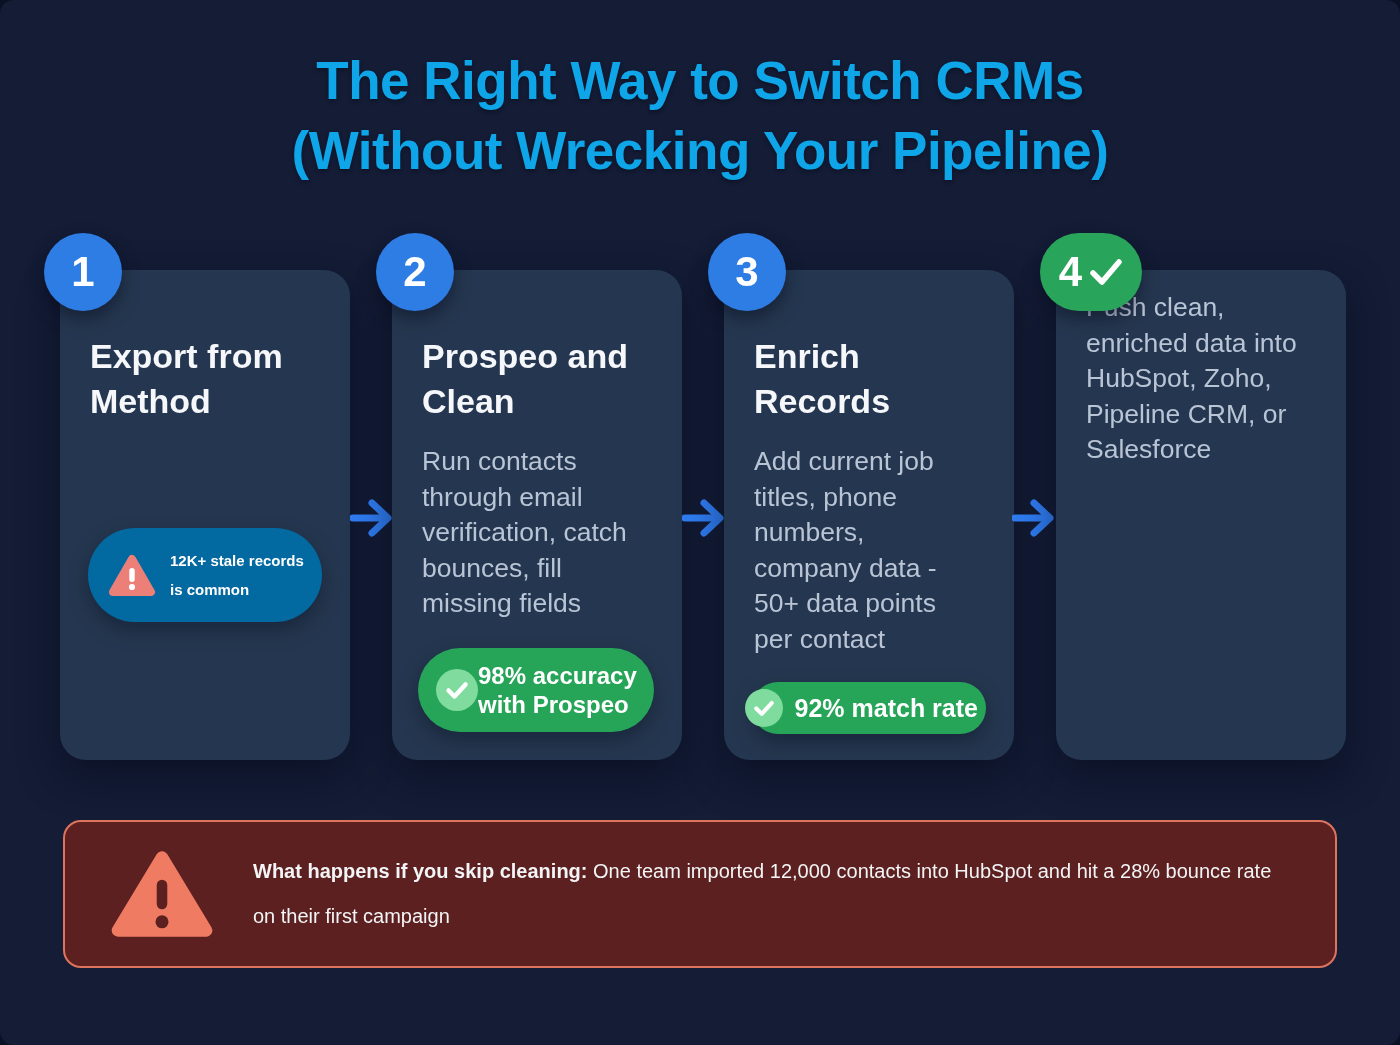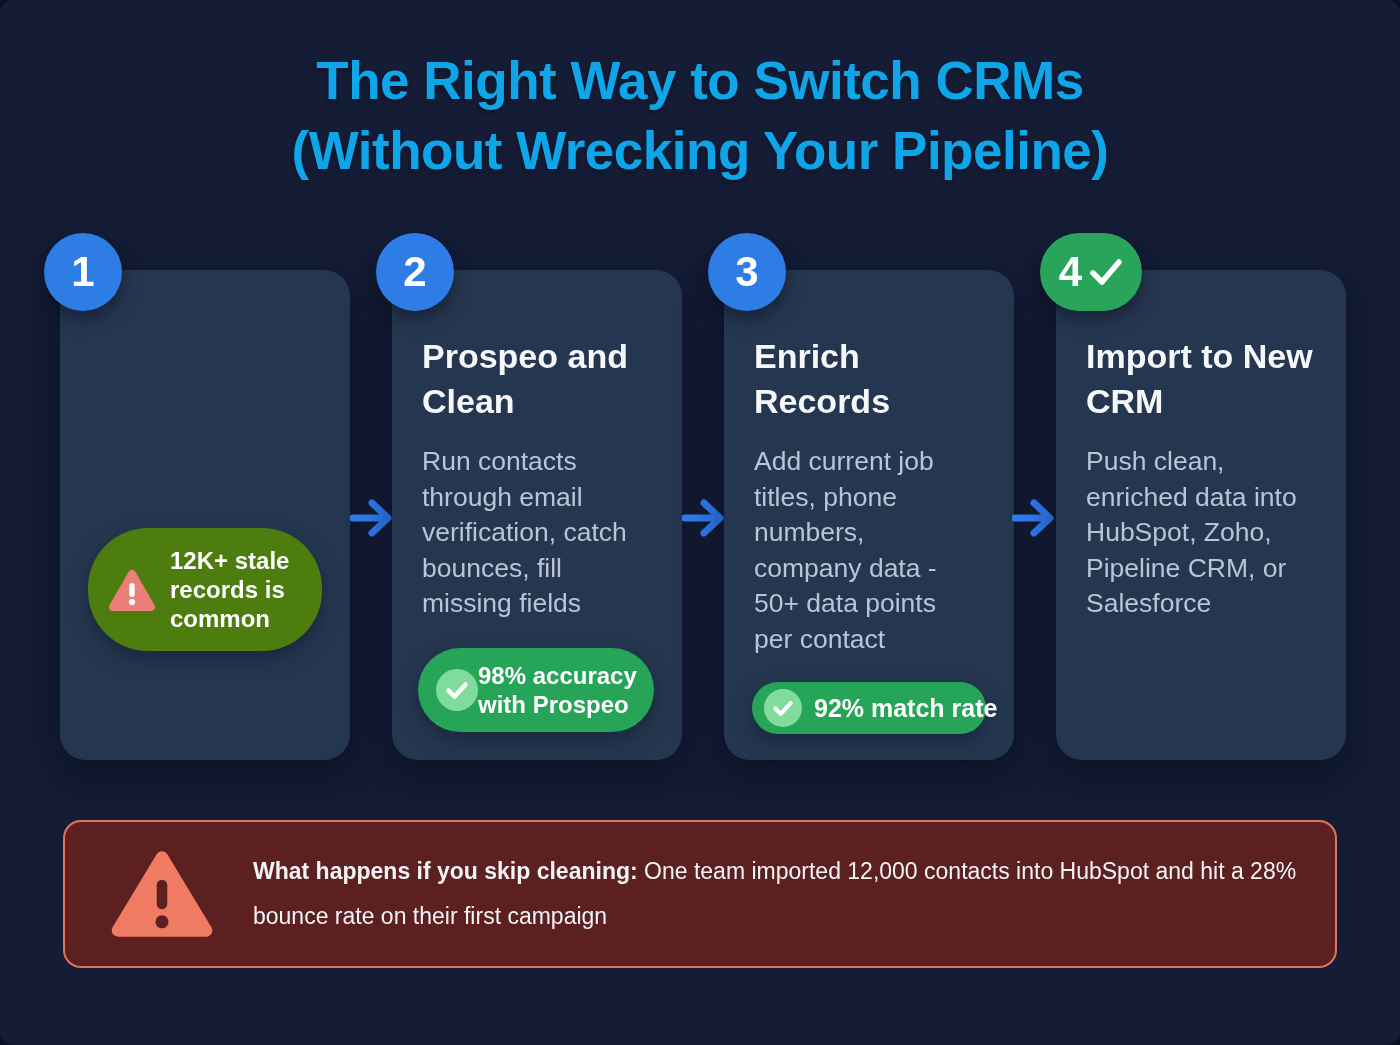--- a/index.html
+++ b/index.html
@@ -49,73 +49,75 @@
     font-size:26.5px; line-height:35.5px; color:#b9c4d5;
   }
   .card-desc.narrow { max-width:212px; }
   .pill {
     position:absolute; display:flex; align-items:center;
     color:#fff; font-weight:bold;
   }
   .pill .icon { flex:0 0 auto; display:flex; }
   .pill.warning {
     left:28px; top:258px; width:234px;
-    border-radius:60px; background:#4d7c0f;
+    border-radius:60px; background:#0369a1;
     padding:18px 12px 18px 20px; gap:14px;
-    font-size:24px; line-height:29px;
+    font-size:15px; line-height:29px;
     box-shadow:0 8px 20px rgba(4,9,24,.35);
   }
   .pill.success-a {
     left:26px; top:378px; width:236px; height:84px;
     border-radius:42px; background:#26a458;
     padding:0 8px 0 18px; gap:0;
     font-size:24px; line-height:29px;
     box-shadow:0 8px 20px rgba(4,9,24,.35);
   }
   .pill.success-b {
     left:28px; top:412px; width:234px; height:52px;
     border-radius:26px; background:#26a458;
     padding:0 8px 0 12px; gap:12px;
     font-size:25px; white-space:nowrap;
     box-shadow:0 8px 20px rgba(4,9,24,.35);
+    justify-content:flex-end;
   }
   
   .arrow { position:absolute; top:497px; width:44px; height:42px; }
   .arrow.a1 { left:350px; }
   .arrow.a2 { left:682px; }
   .arrow.a3 { left:1012px; }
   
   .banner {
     position:absolute; left:63px; top:820px;
     width:1274px; height:148px;
     background:#5c2020;
     border:2.5px solid #df745e; border-radius:18px;
     display:flex; align-items:center;
     padding:0 38px 0 44px; gap:38px;
   }
   .banner-text {
-    color:#f3f4f6; font-size:23px; line-height:45px;
+    color:#f3f4f6; font-size:20px; line-height:45px;
     max-width:1048px;
   }
   .banner-text b { font-weight:bold; }
 </style>
 </head>
 <body>
 
 <div class="page">
 
   <div class="title">
     <div>The Right Way to Switch CRMs</div>
     <div>(Without Wrecking Your Pipeline)</div>
   </div>
 
   <div class="card c1">
     <div class="badge">
       <span>1</span>
     </div>
+    <div class="card-title">Export from Method</div>
     <div class="pill warning">
       <span class="icon">
         <svg width="48" height="44" viewBox="0 0 48 44">
           <path d="M24 6 L43 39 H5 Z" fill="#ec7f78" stroke="#ec7f78" stroke-width="8" stroke-linejoin="round"></path>
           <rect x="21.3" y="15" width="5.4" height="14" rx="2.7" fill="#fff"></rect>
           <circle cx="24" cy="34" r="3.1" fill="#fff"></circle>
         </svg>
       </span>
       <span>12K+ stale records is common</span>
     </div>
@@ -172,21 +174,20 @@
 
   <div class="card c4">
     <div class="badge done">
       <span>4</span>
       <span>
         <svg width="34" height="30" viewBox="0 0 34 30" style="display:block">
           <path d="M4 16 L13 25 L30 5" fill="none" stroke="#fff" stroke-width="5.5" stroke-linecap="round" stroke-linejoin="round"></path>
         </svg>
       </span>
     </div>
-    <div class="card-title">Import to New CRM</div>
     <div class="card-desc narrow">Push clean, enriched data into HubSpot, Zoho, Pipeline CRM, or Salesforce</div>
   </div>
 
   <div class="banner">
     <span style="display:flex;flex:0 0 auto;">
       <svg width="106" height="92" viewBox="0 0 110 96">
         <path d="M55 10 L101 86 H9 Z" fill="#ef7b62" stroke="#ef7b62" stroke-width="13" stroke-linejoin="round"></path>
         <rect x="49.5" y="33" width="11" height="31" rx="5.5" fill="#5c2020"></rect>
         <circle cx="55" cy="77" r="6.8" fill="#5c2020"></circle>
       </svg>

